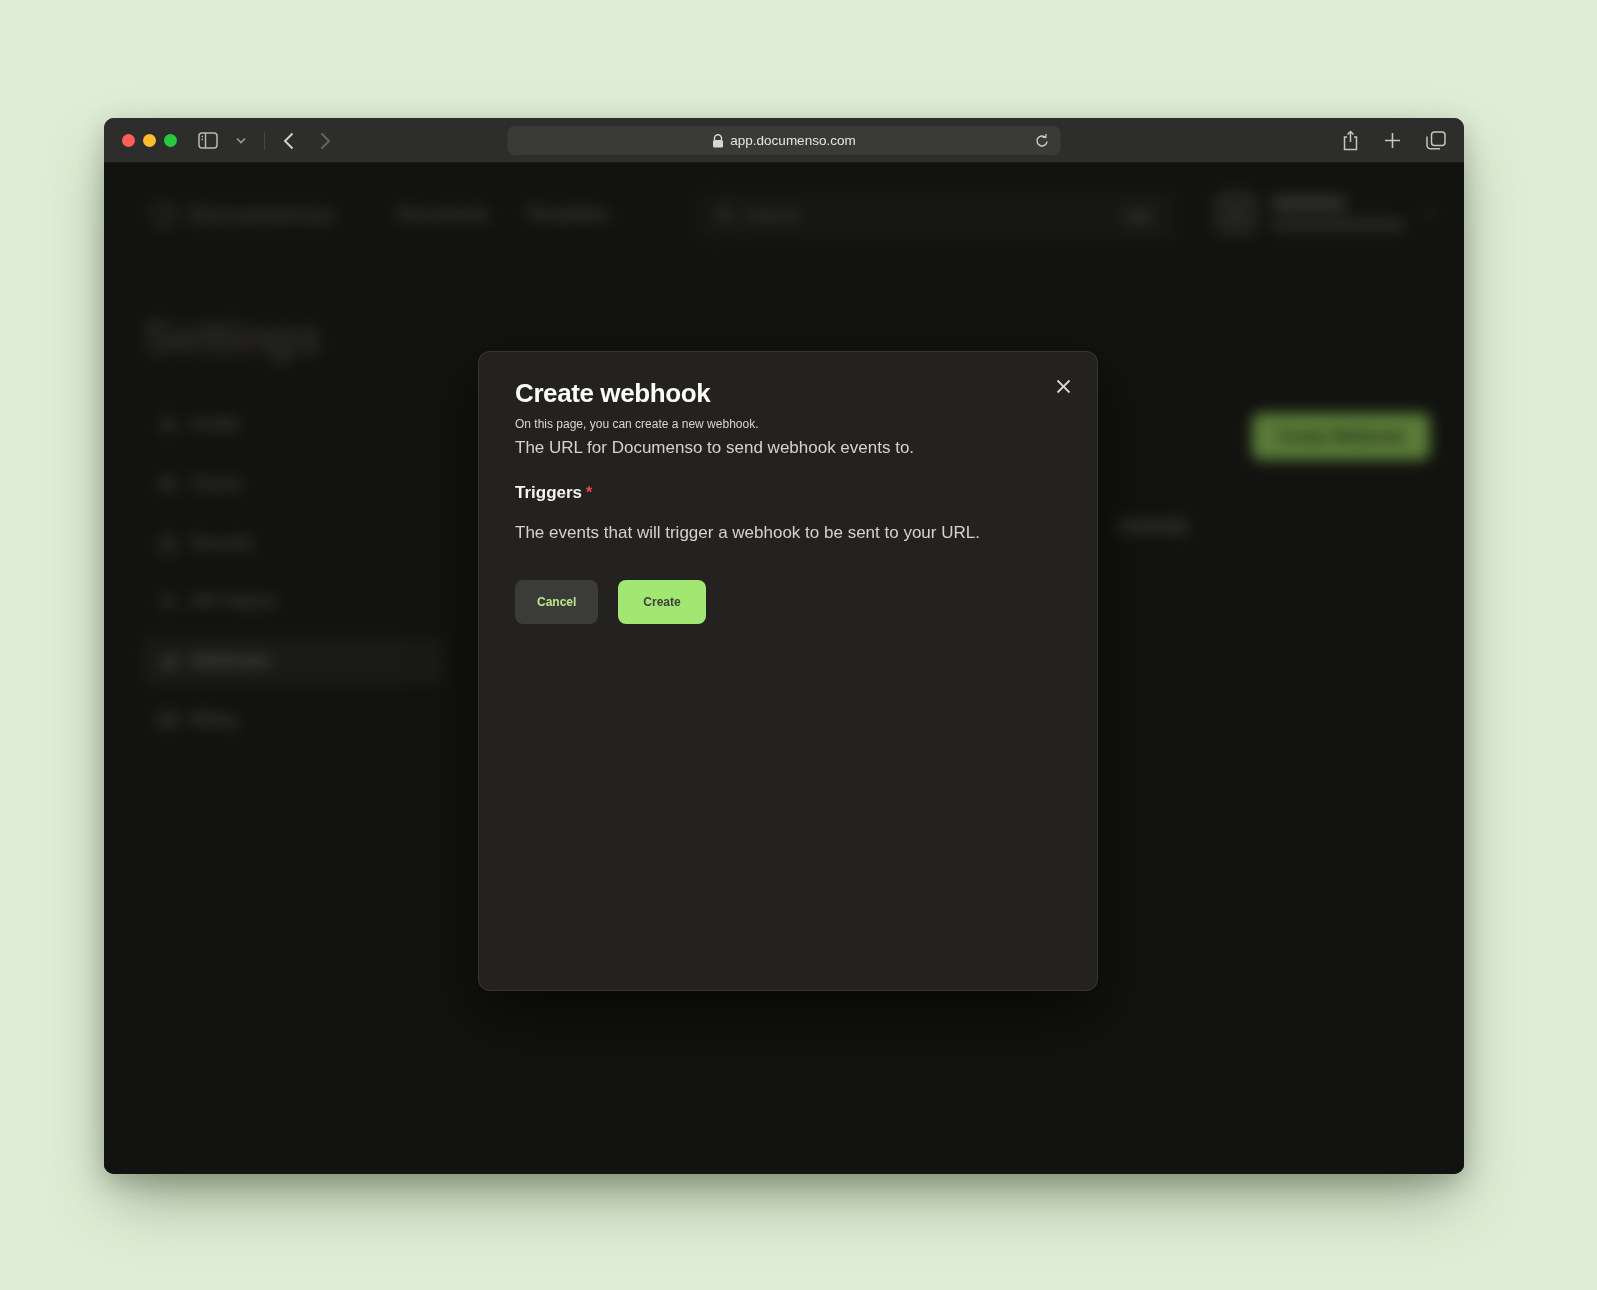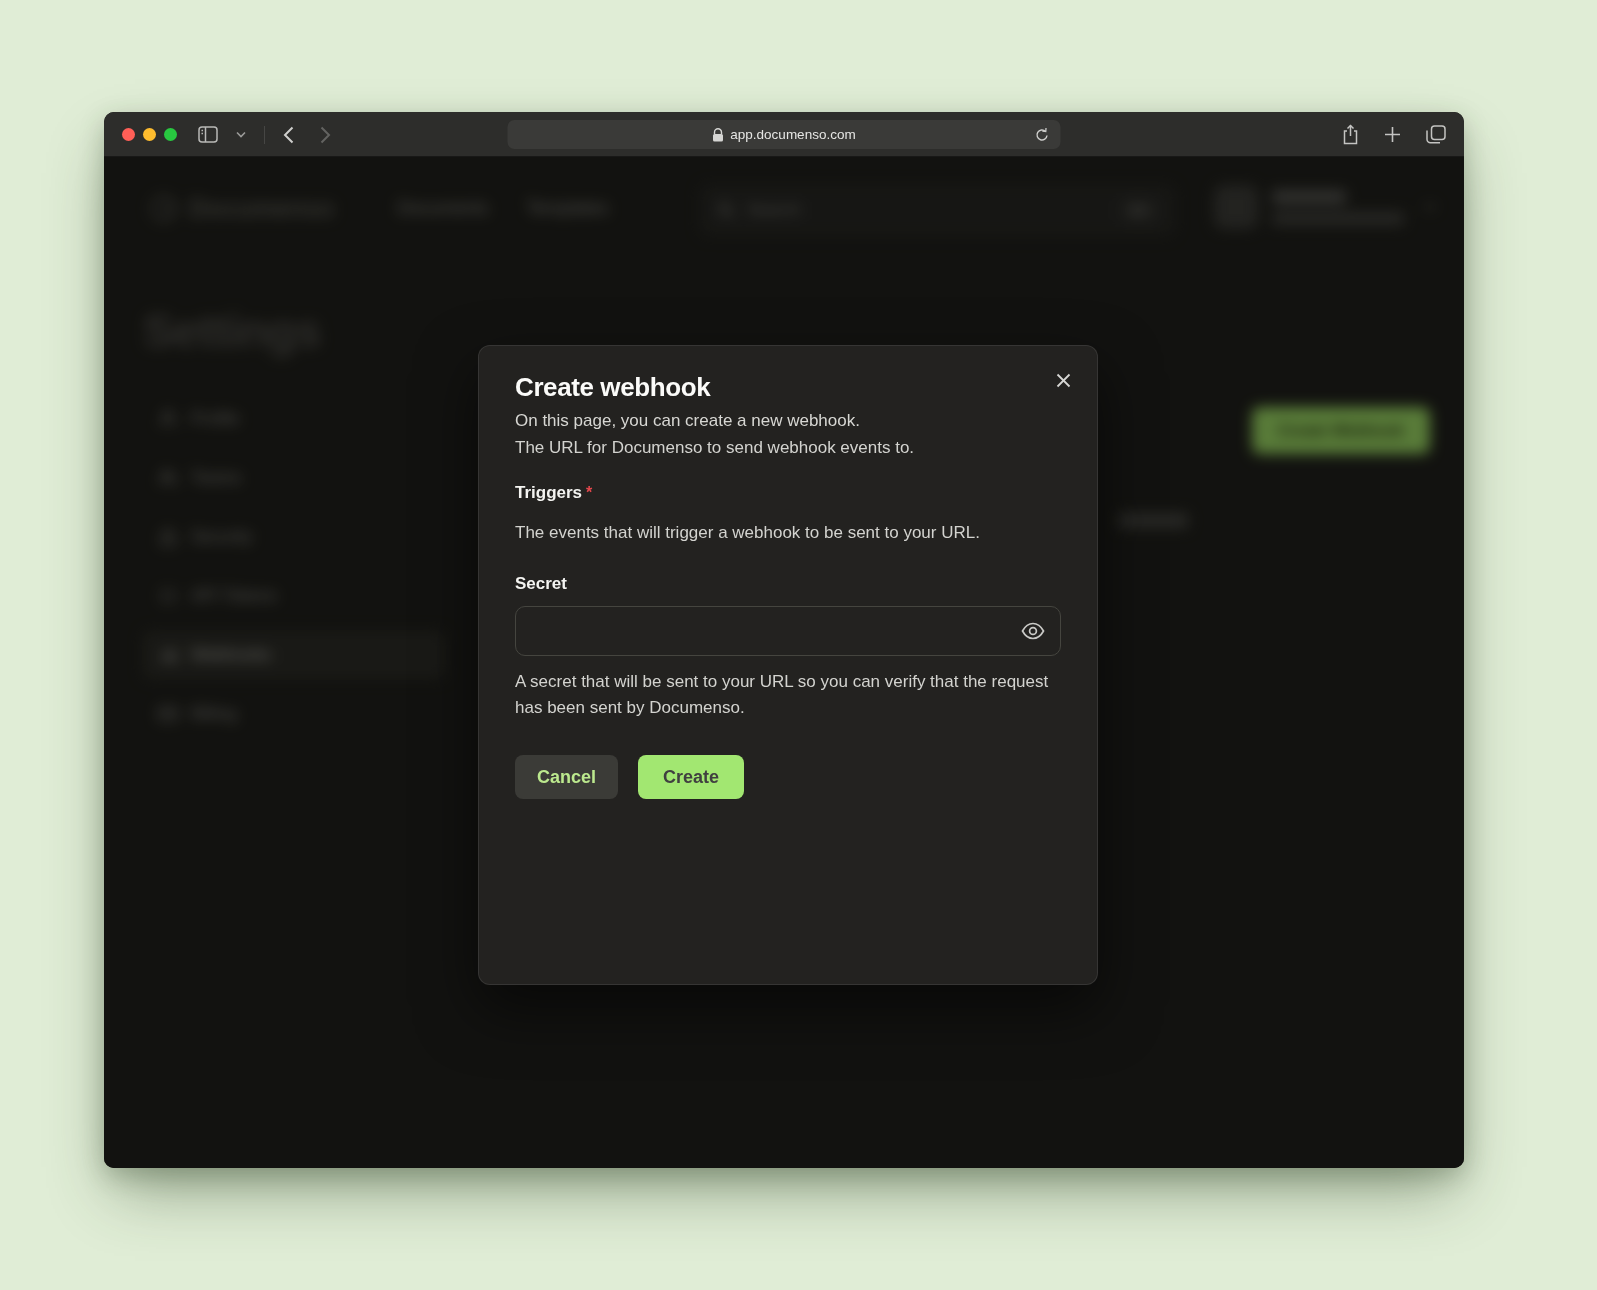--- a/index.html
+++ b/index.html
@@ -6,21 +6,21 @@
   html,body { width:1597px; height:1290px; }
   body {
     background:#e0edd6;
     font-family:"Liberation Sans","DejaVu Sans",sans-serif;
     overflow:hidden;
     position:relative;
   }
 
   
   .window {
-    position:absolute; left:104px; top:112px; width:1360px; height:1056px;
+    position:absolute; left:104px; top:118px; width:1360px; height:1056px;
     border-radius:10px; overflow:hidden;
     background:#1c1c19;
     box-shadow:0 30px 60px -10px rgba(45,65,35,.45), 0 8px 24px rgba(45,65,35,.25);
   }
   .titlebar {
     position:relative; height:45px; background:#2d2d2b;
     border-bottom:1px solid rgba(0,0,0,.45);
   }
   .tl-cluster { position:absolute; left:18px; top:0; height:45px; display:flex; align-items:center; gap:8px; }
   .tl-dot { width:13px; height:13px; border-radius:50%; }
@@ -89,21 +89,21 @@
     position:absolute; left:374px; top:188px; width:620px; height:640px;
     background:#232220; border:1px solid rgba(255,255,255,.09); border-radius:12px;
     padding:26px 36px; color:#f5f5f2;
     box-shadow:0 24px 60px rgba(0,0,0,.55);
   }
   .modal-close {
     position:absolute; top:20px; right:20px; width:28px; height:28px;
     background:none; border:none; cursor:pointer; display:flex; align-items:center; justify-content:center;
   }
   .modal-title { font-size:26px; font-weight:bold; letter-spacing:-.4px; color:#fbfbf9; }
-  .modal-subtitle { margin-top:8px; font-size:17px; color:#d7d7d3; }
+  .modal-subtitle { margin-top:8px; font-size:12px; color:#d7d7d3; }
 
   .field-label { font-size:17px; font-weight:bold; color:#f4f4f1; }
   .req { color:#e5484d; font-weight:bold; margin-left:4px; }
   .helper { font-size:17px; color:#d3d3cf; line-height:26px; }
 
   .url-row { display:flex; margin-top:26px; gap:16px; }
   .url-col { flex:1; min-width:0; }
   .enabled-col { width:76px; flex:0 0 auto; }
   .url-input-wrap { position:relative; margin-top:10px; }
   .url-input {
@@ -132,21 +132,21 @@
   .secret-input-wrap { position:relative; margin-top:12px; }
   .secret-input {
     width:100%; height:50px; border-radius:10px;
     background:transparent; border:1px solid #45453f; outline:none;
     color:#f0f0ee; font-size:17px; padding:0 54px 0 16px; font-family:inherit;
   }
   .eye-btn { position:absolute; right:14px; top:12px; width:28px; height:26px; background:none; border:none; cursor:pointer; display:flex; align-items:center; justify-content:center; }
   .secret-helper { margin-top:13px; max-width:540px; }
 
   .btn-row { margin-top:34px; display:flex; gap:20px; }
-  .btn { height:44px; border-radius:8px; border:none; cursor:pointer; font-size:18px; font-family:inherit; font-weight:bold; }
+  .btn { height:44px; border-radius:8px; border:none; cursor:pointer; font-size:12px; font-family:inherit; font-weight:bold; }
   .btn-cancel { padding:0 22px; background:#3b3b37; color:#bce98e; }
   .btn-create { padding:0 25px; background:#a2e771; color:#404040; }
 </style>
 </head>
 <body>
 
 <div class="window">
 
   <div class="titlebar">
     <div class="tl-cluster">
@@ -323,33 +323,20 @@
 
       <p class="helper url-helper">The URL for Documenso to send webhook events to.</p>
 
       <div class="triggers-group">
         <div>
           <span class="field-label">Triggers</span><span class="req">*</span>
         </div>
         <p class="helper triggers-helper">The events that will trigger a webhook to be sent to your URL.</p>
       </div>
 
-      <div class="secret-group">
-        <div class="field-label">Secret</div>
-        <div class="secret-input-wrap">
-          <input class="secret-input" type="text" value="" style="">
-          <button class="eye-btn">
-            <svg width="24" height="18" viewBox="0 0 24 18" fill="none" stroke="#c9c9c6" stroke-width="1.7">
-              <path d="M1.5 9 C4.5 3.5 8 1.5 12 1.5 C16 1.5 19.5 3.5 22.5 9 C19.5 14.5 16 16.5 12 16.5 C8 16.5 4.5 14.5 1.5 9 Z"></path>
-              <circle cx="12" cy="9" r="3.4"></circle>
-            </svg>
-          </button>
-        </div>
-        <p class="helper secret-helper">A secret that will be sent to your URL so you can verify that the request has been sent by Documenso.</p>
-      </div>
 
       <div class="btn-row">
         <button class="btn btn-cancel">Cancel</button>
         <button class="btn btn-create">Create</button>
       </div>
     </div>
 
   </div>
 </div>
 

